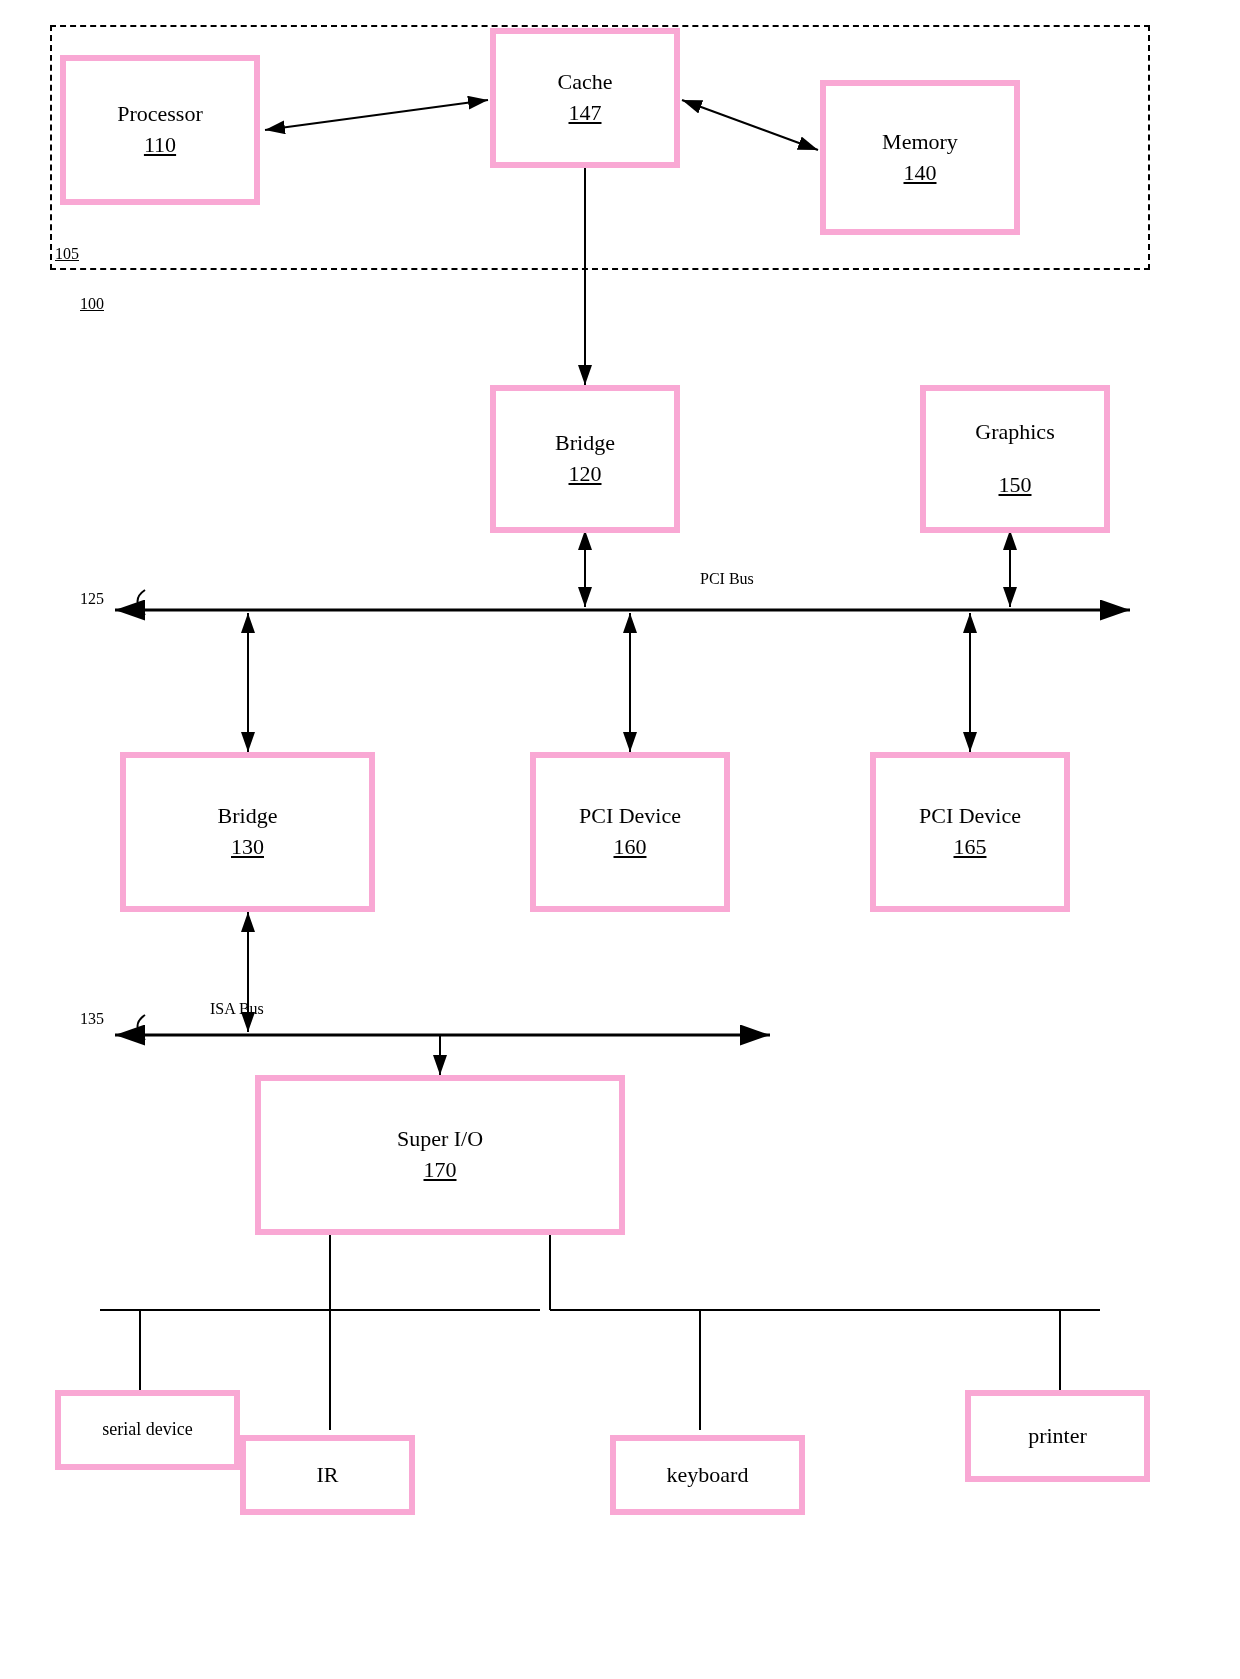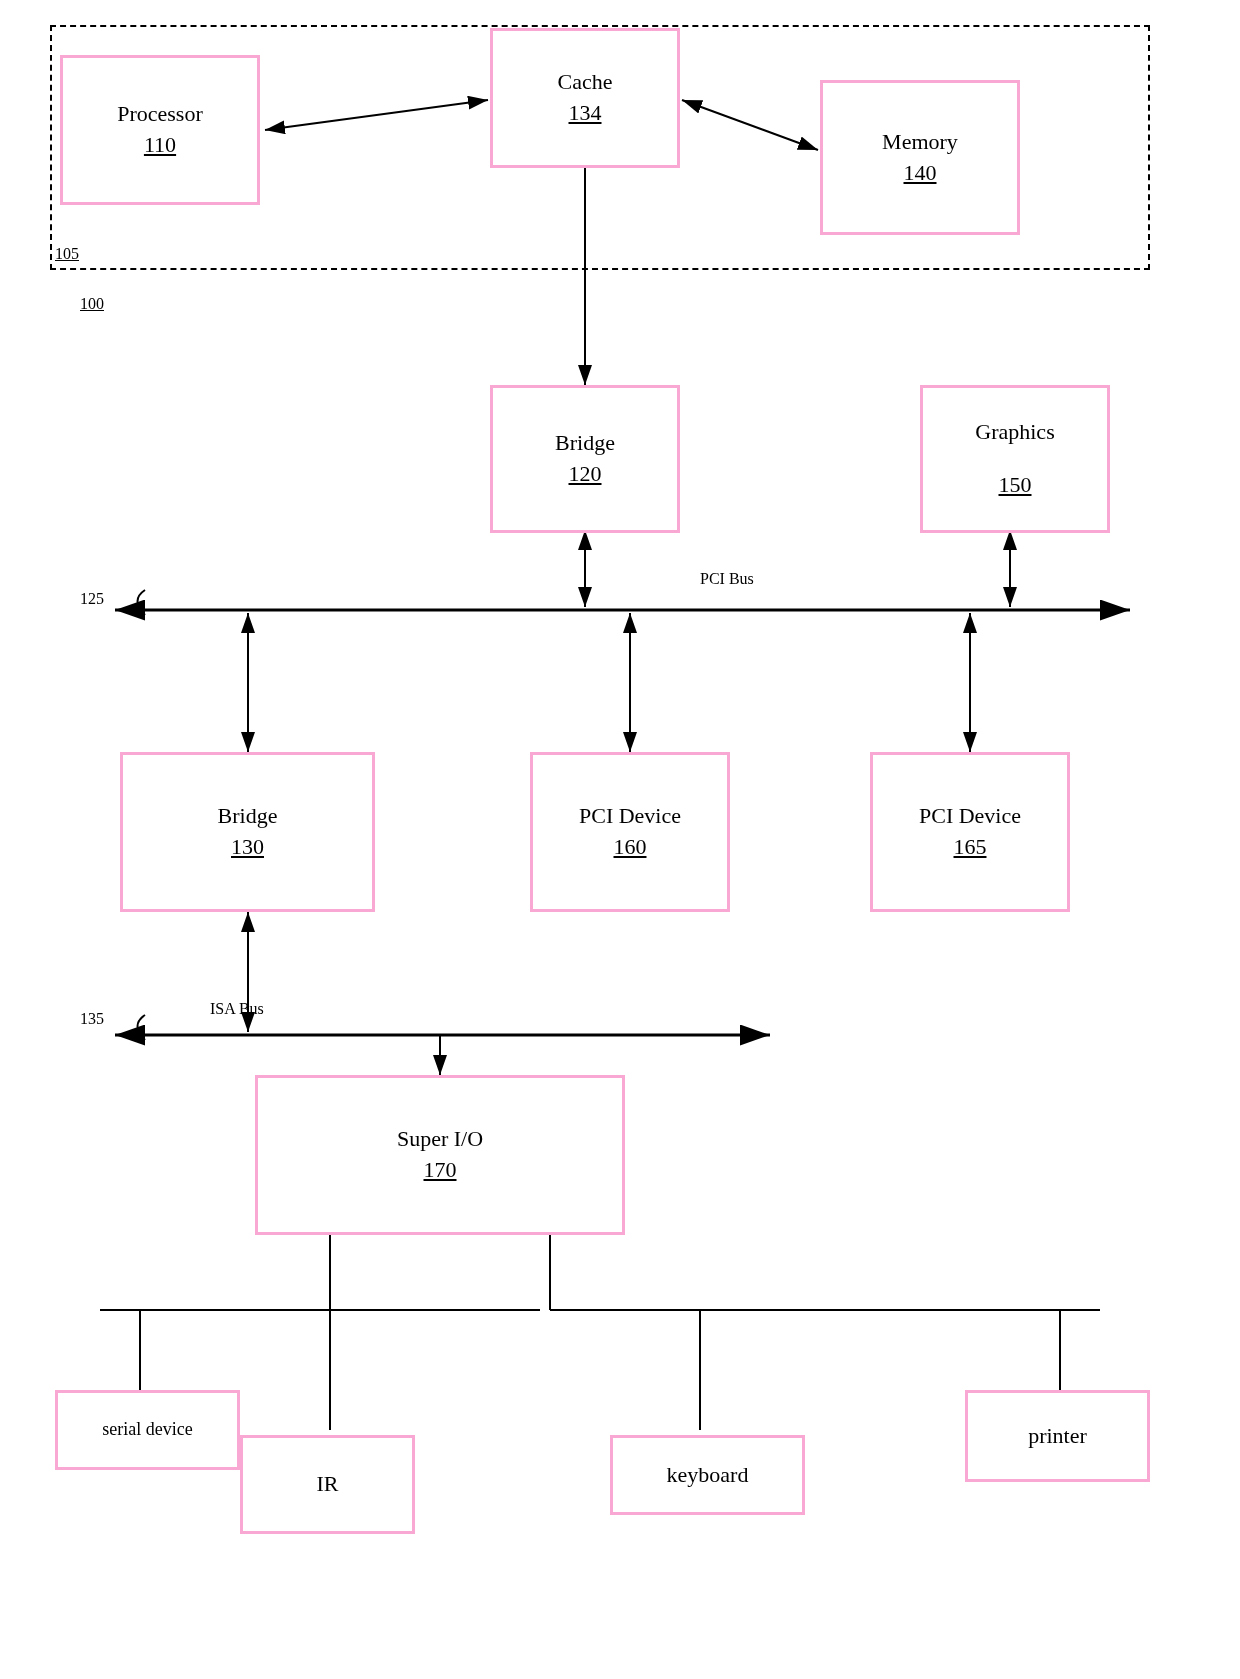--- a/index.html
+++ b/index.html
@@ -12,21 +12,21 @@
       overflow: hidden;
     }
     .diagram {
       position: absolute;
       top: 0; left: 0;
       width: 1240px;
       height: 1679px;
     }
     .box {
       position: absolute;
-      border: 3px solid #f9a8d4;
+      border: 6px solid #f9a8d4;
       background: #fff;
       display: flex;
       flex-direction: column;
       align-items: center;
       justify-content: center;
       text-align: center;
       font-size: 22px;
       line-height: 1.4;
     }
     .box u {
@@ -129,21 +129,21 @@
     <u>100</u>
   </div>
 
   <div class="box" style="left:60px; top:55px; width:200px; height:150px;">
     <span>Processor</span>
     <u>110</u>
   </div>
 
   <div class="box" style="left:490px; top:28px; width:190px; height:140px;">
     <span>Cache</span>
-    <u>134</u>
+    <u>147</u>
   </div>
 
   <div class="box" style="left:820px; top:80px; width:200px; height:155px;">
     <span>Memory</span>
     <u>140</u>
   </div>
 
   <div class="box" style="left:490px; top:385px; width:190px; height:148px;">
     <span>Bridge</span>
     <u>120</u>
@@ -179,21 +179,21 @@
 
   <div class="box" style="left:255px; top:1075px; width:370px; height:160px;">
     <span>Super I/O</span>
     <u>170</u>
   </div>
 
   <div class="box" style="left:55px; top:1390px; width:185px; height:80px; font-size:18px;">
     <span>serial device</span>
   </div>
 
-  <div class="box" style="left:240px; top:1435px; width:175px; height:99px;text-align:center;">
+  <div class="box" style="left:240px; top:1435px; width:175px; height:80px;text-align:center;">
     <span>IR</span>
   </div>
 
   <div class="box" style="left:610px; top:1435px; width:195px; height:80px;">
     <span>keyboard</span>
   </div>
 
   <div class="box" style="left:965px; top:1390px; width:185px; height:92px;">
     <span>printer</span>
   </div>

